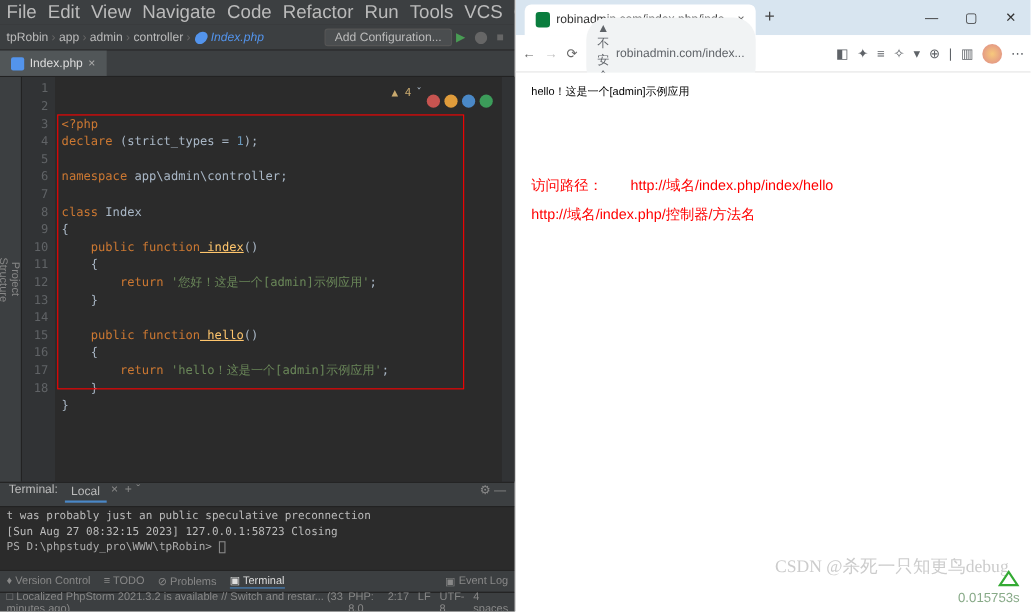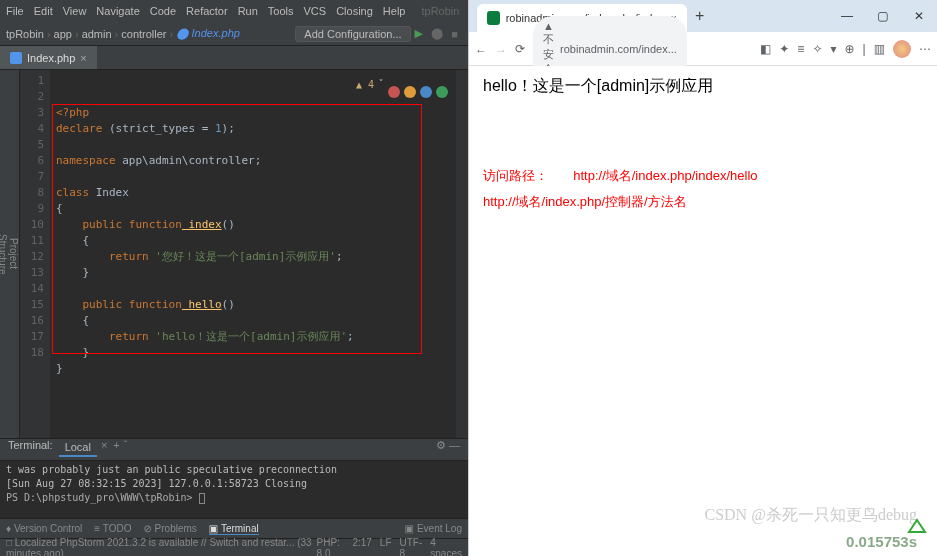--- a/index.html
+++ b/index.html
@@ -1,18 +1,18 @@
 <!DOCTYPE html>
 <html><head>
 <meta charset="utf-8">
 <style>
 * { margin: 0; padding: 0; box-sizing: border-box; }
 body { font-family: "Segoe UI", Arial, sans-serif; font-size: 12px; width: 937px; height: 556px; display: flex; overflow: hidden; background: #fff; }
 .ide { width: 468px; height: 556px; background: #2b2b2b; display: flex; flex-direction: column; color: #a9b7c6; }
-.menubar { height: 22px; background: #3c3f41; display: flex; align-items: center; padding: 0 6px; font-size: 11px; color: #bbb; }
+.menubar { height: 22px; background: #3c3f41; display: flex; align-items: center; padding: 0 6px; font-size: 17px; color: #bbb; }
 .menubar span { margin-right: 10px; }
 .menubar .proj { color: #666; margin-left: 6px; }
 .menubar .right { margin-left: auto; display: flex; gap: 6px; }
 .sq { width: 10px; height: 10px; background: #555; }
 .toolbar { height: 24px; background: #3c3f41; border-bottom: 1px solid #222; display: flex; align-items: center; padding: 0 6px; font-size: 11px; color: #999; }
 .toolbar .crumb { color: #bbb; }
 .toolbar .sep { color: #666; margin: 0 3px; }
 .toolbar .cfile { color: #5394ec; font-style: italic; }
 .toolbar .spacer { flex: 1; }
 .addcfg { background: #4a4d4f; border: 1px solid #555; padding: 1px 8px; border-radius: 3px; color: #bbb; font-size: 11px; }
@@ -56,25 +56,25 @@
 .newtab { color: #444; margin-left: 8px; font-size: 16px; }
 .winbtn { margin-left: auto; display: flex; }
 .winbtn div { width: 36px; height: 28px; display: flex; align-items: center; justify-content: center; color: #333; font-size: 12px; }
 .baddr { height: 34px; background: #fff; border-bottom: 1px solid #ddd; display: flex; align-items: center; padding: 0 6px; gap: 8px; font-size: 12px; color: #555; }
 .navic { color: #666; }
 .urlbox { flex: 0 0 130px; background: #f1f3f4; border-radius: 20px; padding: 4px 10px; display: flex; align-items: center; gap: 6px; font-size: 11px; color: #5f6368; }
 .urlbox .warn2 { color: #5f6368; }
 .ext { display: flex; gap: 8px; align-items: center; color: #5f6368; margin-left: auto;}
 .ext .av { width: 18px; height: 18px; border-radius: 50%; background: radial-gradient(#f7c97c,#d88); }
 .page { flex: 1; background: #fff; padding: 10px 14px; font-size: 13px; color: #000; position: relative; }
-.page .hello { font-size: 16px; }
+.page .hello { font-size: 10px; }
 .annot { color: #ff0000; font-size: 13px; margin-top: 40px; line-height: 26px; font-family: "Microsoft YaHei", sans-serif;}
 .annot .path { margin-left: 18px;}
 .watermark { position: absolute; right: 20px; bottom: 30px; color: #ccc; font-size: 16px; font-family: "Microsoft YaHei"; }
-.wmtime { position: absolute; right: 20px; bottom: 6px; font-size: 15px; color: #8a8; font-weight: bold; }
+.wmtime { position: absolute; right: 10px; bottom: 6px; font-size: 12px; color: #8a8; }
 .wmico { position: absolute; right: 10px; bottom: 18px; width: 20px; height: 20px; }
 </style>
 </head>
 <body>
 
 <div class="ide">
   <div class="menubar">
     <span>File</span>
     <span>Edit</span>
     <span>View</span>

